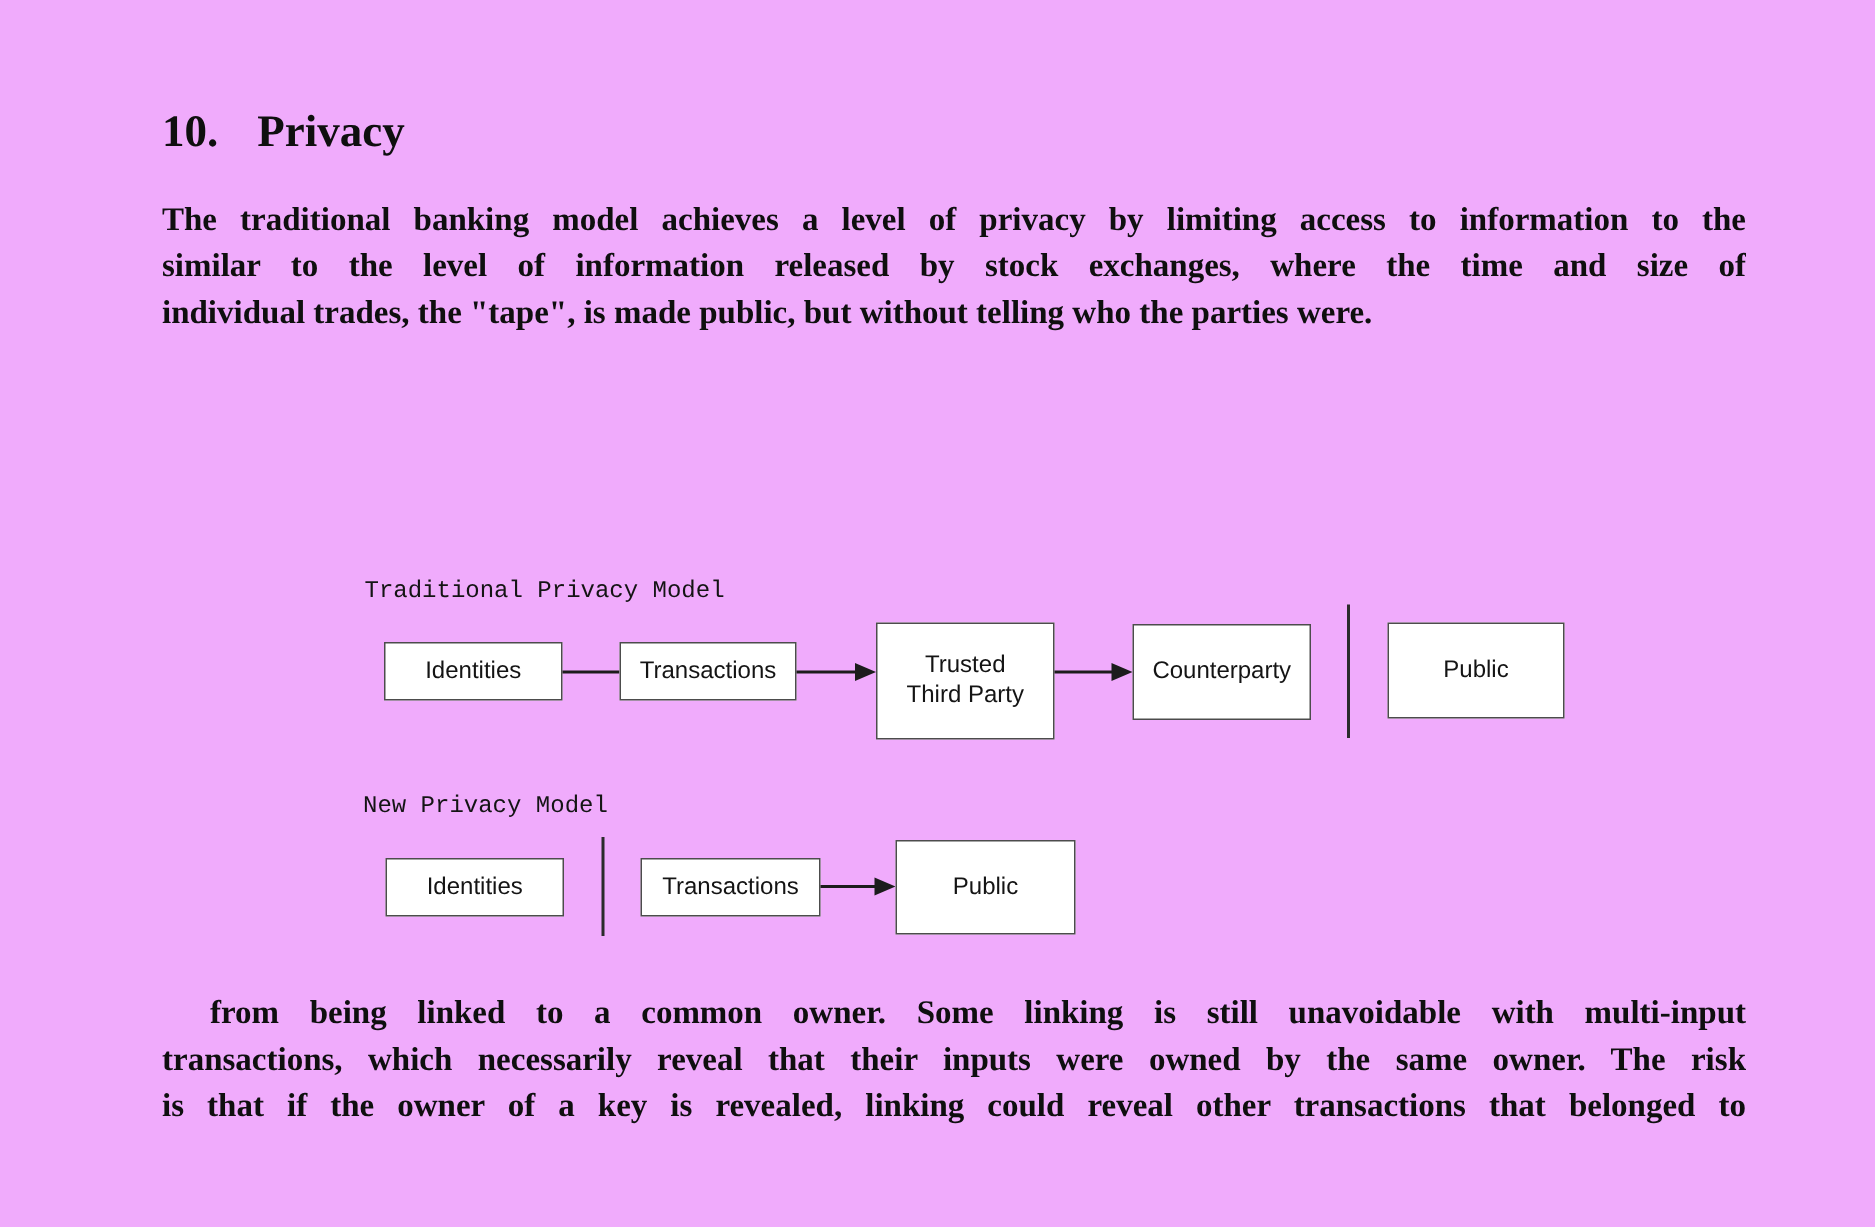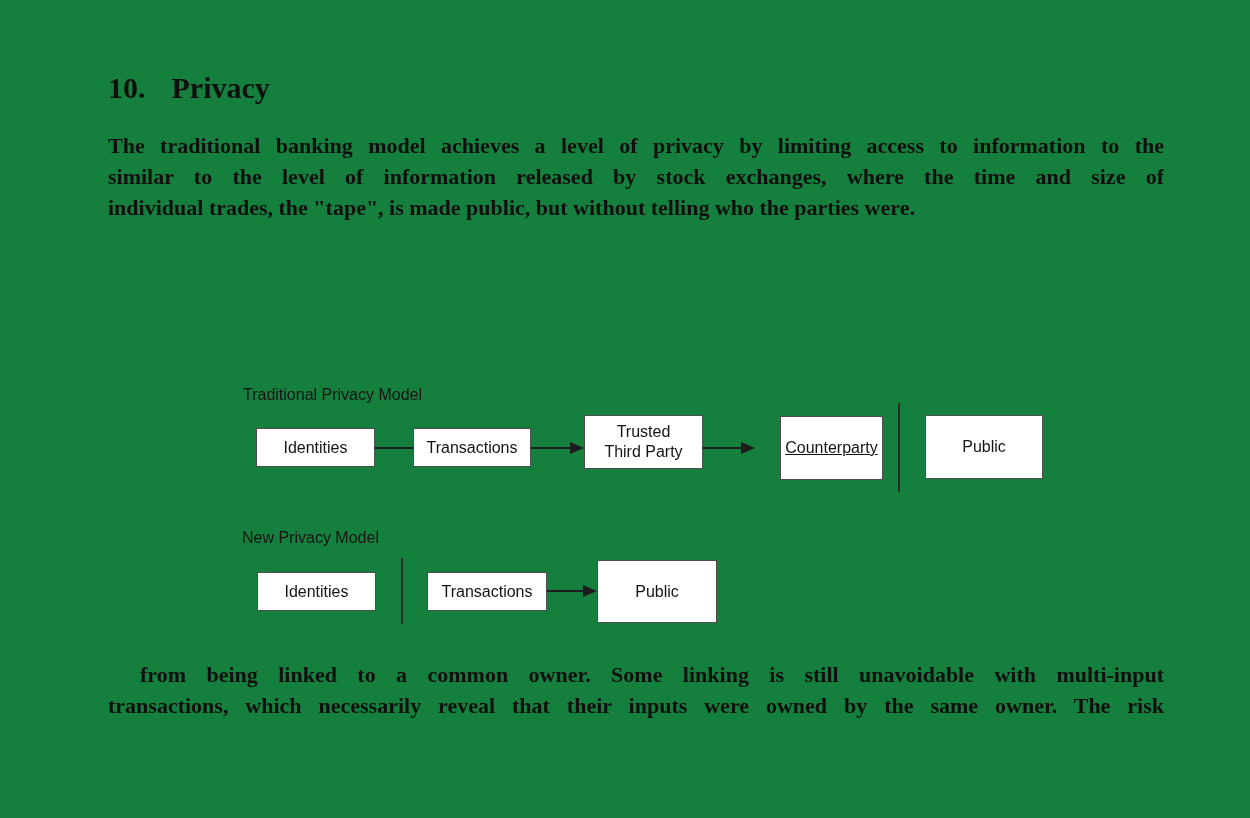--- a/index.html
+++ b/index.html
@@ -1,34 +1,34 @@
 <!DOCTYPE html>
 <html><head>
 <meta charset="utf-8">
 <style>
   html,body{margin:0;padding:0;background:#ffffff;}
-  .page{position:relative;width:1250px;height:818px;background:#15803d;overflow:hidden;
+  .page{position:relative;width:1250px;height:818px;background:#f0abfc;overflow:hidden;
         font-family:"Liberation Serif", serif;color:#0f0f0f;}
 
   
   .heading{position:absolute;left:108px;top:70px;margin:0;
            font-family:"Liberation Serif", serif;font-weight:bold;font-size:30px;line-height:36px;}
   .h-title{margin-left:26px;}
 
   
   .para{position:absolute;left:108px;width:1056px;
         font-size:22px;line-height:31px;font-weight:bold;}
   .p1{top:130px;}
   .p2{top:659px;}
   .jline{height:31px;overflow:hidden;text-align:justify;text-align-last:justify;}
   .lastline{text-align-last:left;}
   .p2 .jline:first-child{text-indent:32px;}
 
   
-  .dlabel{position:absolute;font-family:Liberation Sans, sans-serif;font-size:16px;line-height:19px;color:#141414;}
+  .dlabel{position:absolute;font-family:Liberation Mono, monospace;font-size:16px;line-height:19px;color:#141414;}
   .dbox{position:absolute;box-sizing:border-box;border:1.5px solid #4c4c4c;background:#ffffff;
         display:flex;align-items:center;justify-content:center;text-align:center;
         font-family:"Liberation Sans", sans-serif;font-size:16px;line-height:20px;color:#141414;
         white-space:pre-line;}
   .hline{position:absolute;height:2px;background:#1c1c1c;}
   .thinline{height:1.5px;}
   .ahead{position:absolute;width:0;height:0;
          border-left:14px solid #1c1c1c;border-top:6px solid transparent;border-bottom:6px solid transparent;}
   .vbar{position:absolute;width:2px;background:#2b2b2b;}
 </style>
@@ -50,27 +50,27 @@
 
     <div class="dbox" style="left:256px;top:428px;width:119px;height:39px;">Identities</div>
 
     <div class="hline thinline" style="left:375px;top:447px;width:38px;"></div>
 
     <div class="dbox" style="left:413px;top:428px;width:118px;height:39px;">Transactions</div>
 
     <div class="hline" style="left:531px;top:447px;width:41px;"></div>
     <div class="ahead" style="left:570px;top:442px;"></div>
 
-    <div class="dbox" style="left:584px;top:415px;width:119px;height:54px;">Trusted
+    <div class="dbox" style="left:584px;top:415px;width:119px;height:78px;">Trusted
 Third Party</div>
 
     <div class="hline" style="left:703px;top:447px;width:40px;"></div>
     <div class="ahead" style="left:741px;top:442px;"></div>
 
-    <div class="dbox" style="left:780px;top:416px;width:103px;height:64px;text-decoration:underline;">Counterparty</div>
+    <div class="dbox" style="left:755px;top:416px;width:119px;height:64px;">Counterparty</div>
 
     <div class="vbar" style="left:898px;top:403px;height:89px;"></div>
 
     <div class="dbox" style="left:925px;top:415px;width:118px;height:64px;">Public</div>
   </div>
 
   <div>
     <div class="dlabel" style="left:242px;top:528px;">New Privacy Model</div>
 
     <div class="dbox" style="left:257px;top:572px;width:119px;height:39px;">Identities</div>
@@ -81,15 +81,16 @@
 
     <div class="hline" style="left:547px;top:590px;width:38px;"></div>
     <div class="ahead" style="left:583px;top:585px;"></div>
 
     <div class="dbox" style="left:597px;top:560px;width:120px;height:63px;">Public</div>
   </div>
 
   <div class="para p2">
     <div class="jline">from being linked to a common owner.  Some linking is still unavoidable with multi-input</div>
     <div class="jline">transactions, which necessarily reveal that their inputs were owned by the same owner.  The risk</div>
+    <div class="jline">is that if the owner of a key is revealed, linking could reveal other transactions that belonged to</div>
   </div>
 
 </div>
 
 </body></html>

